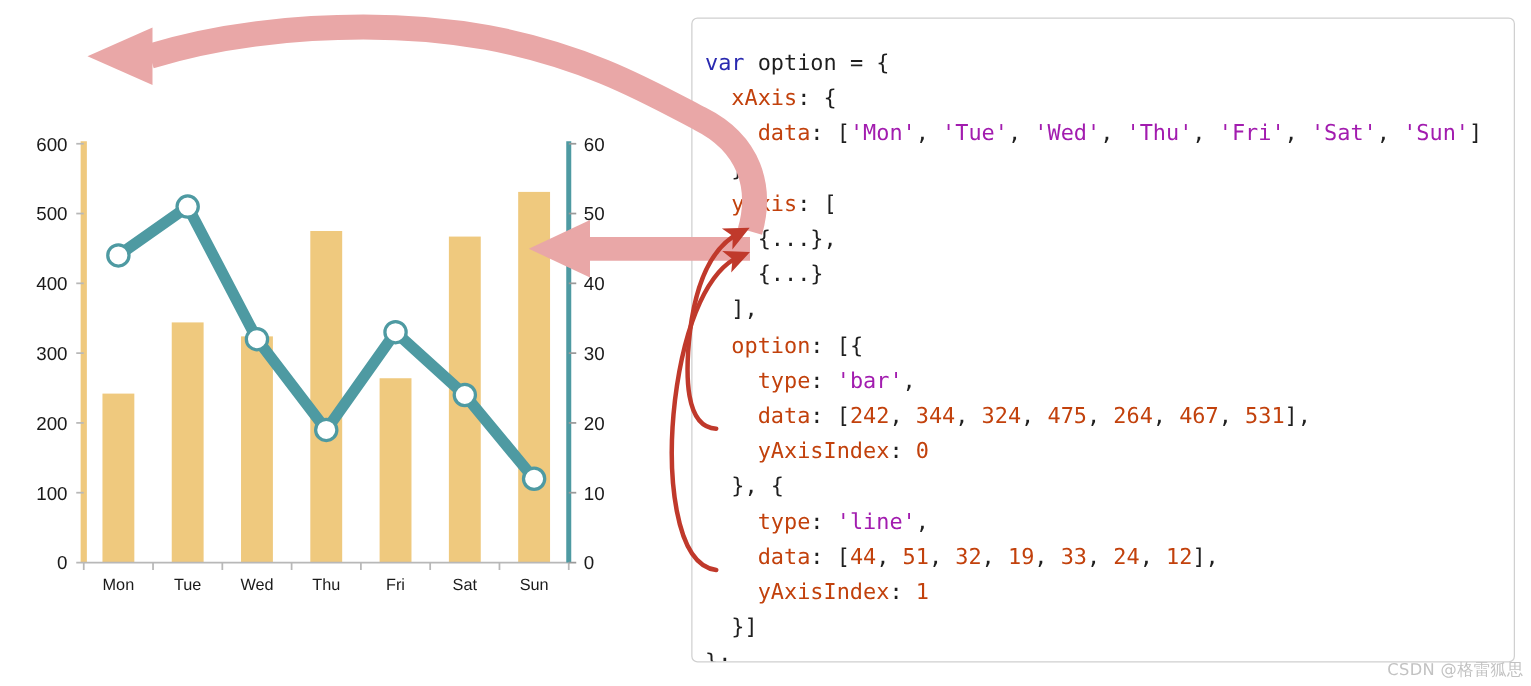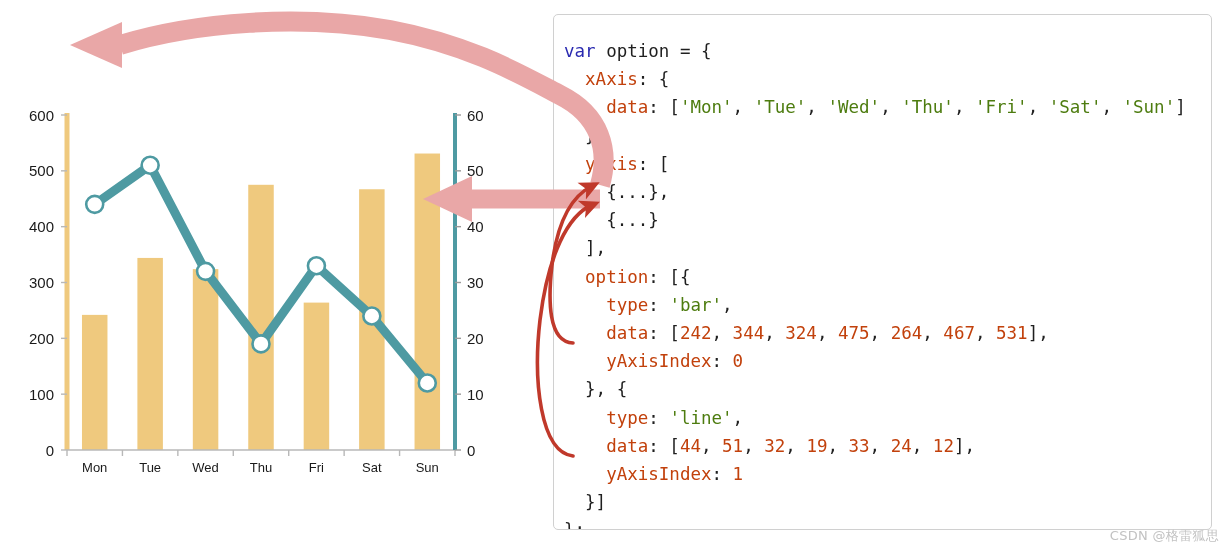--- a/index.html
+++ b/index.html
@@ -54,21 +54,21 @@
     margin: 0;
     padding: 22px 0 0 10px;
     font-family: "DejaVu Sans Mono", "Liberation Mono", monospace;
     font-size: 17.5px;
     line-height: 28.2px;
     white-space: pre;
     color: #1f1f1f;
   }
   .tok-kw   { color: #2a2ab0; }
   .tok-key  { color: #c2410c; }
-  .tok-str  { color: #4d7c0f; }
+  .tok-str  { color: #a21caf; }
   .tok-num  { color: #c2410c; }
   .tok-pun  { color: #1f1f1f; }
 
   
   #arrow-overlay {
     position: absolute;
     left: 0; top: 0;
     width: 1225px; height: 549px;
     pointer-events: none;
   }

